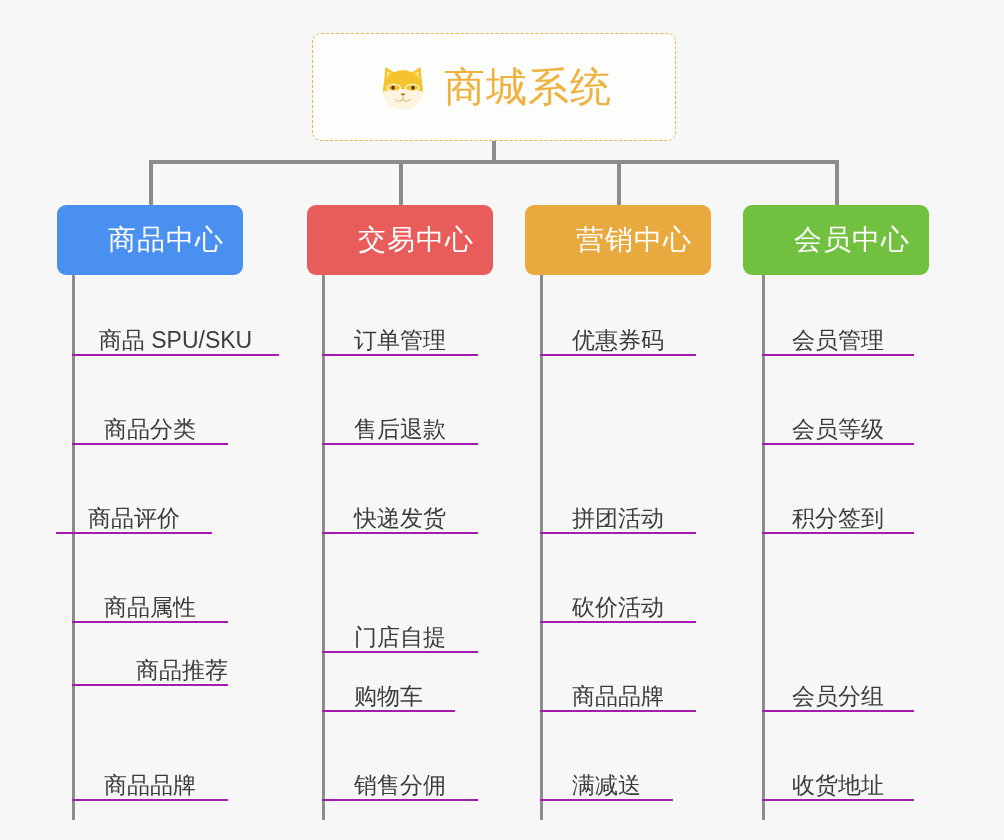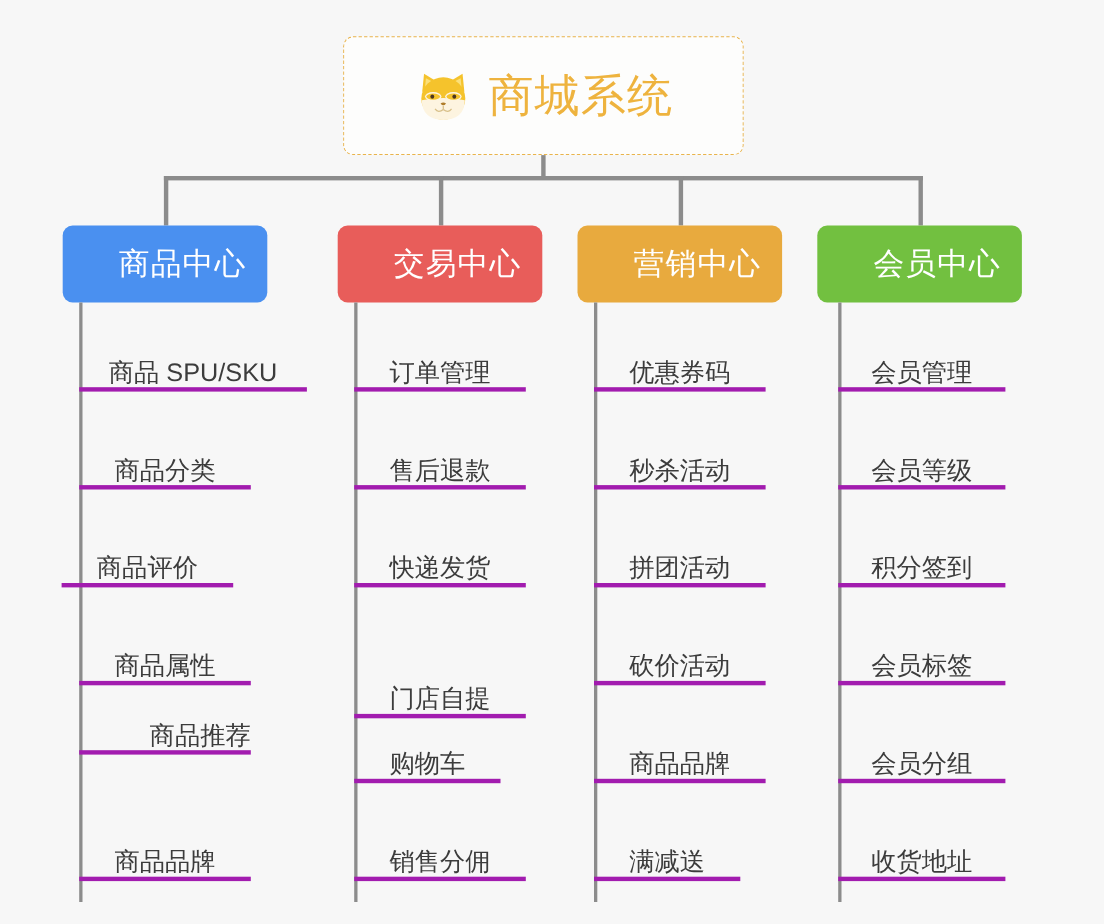--- a/index.html
+++ b/index.html
@@ -77,21 +77,21 @@
   
   .trunk {
     position: absolute;
     width: 3px;
     background: #8c8c8c;
   }
   .leaf {
     position: absolute;
     height: 34px;
     box-sizing: border-box;
-    border-bottom: 4px solid #a21caf;
+    border-bottom: 2px solid #a21caf;
     display: flex;
     align-items: flex-end;
     justify-content: center;
     padding-bottom: 2px;
   }
   .leaf-label {
     font-size: 23px;
     color: #3c3c3c;
     line-height: 1.05;
     white-space: nowrap;
@@ -186,23 +186,20 @@
     <span class="leaf-label">销售分佣</span>
   </div>
 
   <div class="cat-pill" style="left:525px; top:205px; width:186px; background:#e8aa3e;">
     <span>营销中心</span>
   </div>
   <div class="trunk" style="left:540px; top:275px; height:545px;"></div>
   <div class="leaf" style="left:540px; top:322px; width:156px;">
     <span class="leaf-label">优惠券码</span>
   </div>
-  <div class="leaf" style="left:540px; top:411px; width:156px;">
-    <span class="leaf-label">秒杀活动</span>
-  </div>
   <div class="leaf" style="left:540px; top:500px; width:156px;">
     <span class="leaf-label">拼团活动</span>
   </div>
   <div class="leaf" style="left:540px; top:589px; width:156px;">
     <span class="leaf-label">砍价活动</span>
   </div>
   <div class="leaf" style="left:540px; top:678px; width:156px;">
     <span class="leaf-label">商品品牌</span>
   </div>
   <div class="leaf" style="left:540px; top:767px; width:133px;">
@@ -215,23 +212,20 @@
   <div class="trunk" style="left:762px; top:275px; height:545px;"></div>
   <div class="leaf" style="left:762px; top:322px; width:152px;">
     <span class="leaf-label">会员管理</span>
   </div>
   <div class="leaf" style="left:762px; top:411px; width:152px;">
     <span class="leaf-label">会员等级</span>
   </div>
   <div class="leaf" style="left:762px; top:500px; width:152px;">
     <span class="leaf-label">积分签到</span>
   </div>
-  <div class="leaf" style="left:762px; top:589px; width:152px;">
-    <span class="leaf-label">会员标签</span>
-  </div>
   <div class="leaf" style="left:762px; top:678px; width:152px;">
     <span class="leaf-label">会员分组</span>
   </div>
   <div class="leaf" style="left:762px; top:767px; width:152px;">
     <span class="leaf-label">收货地址</span>
   </div>
 
 </div>
 
 </body></html>

